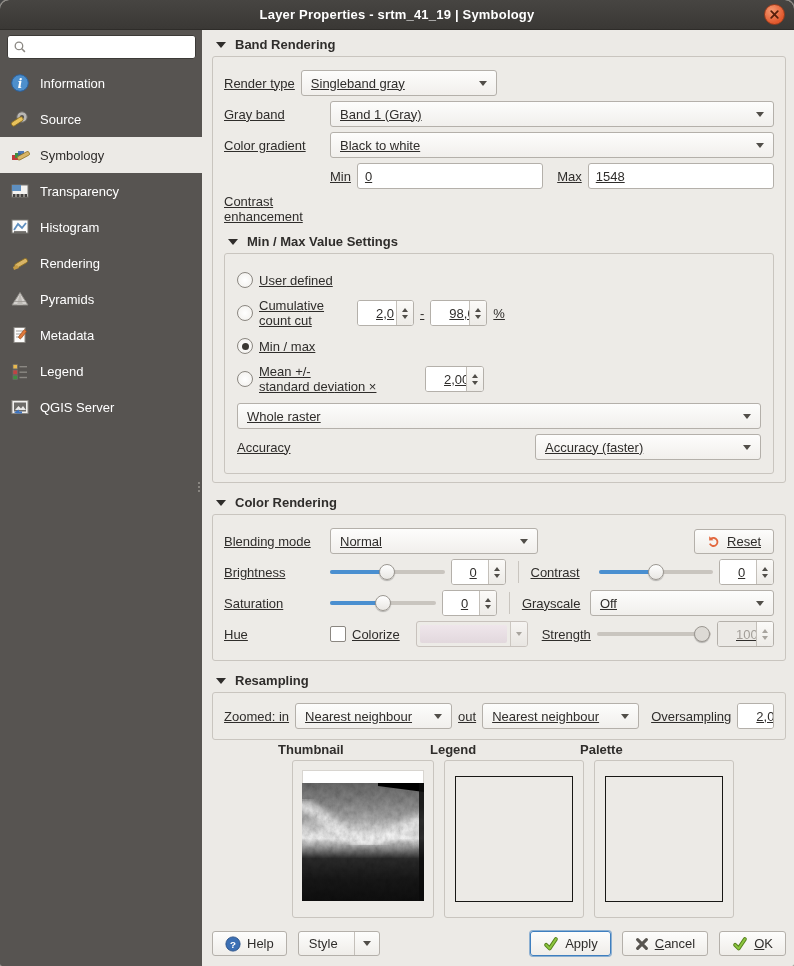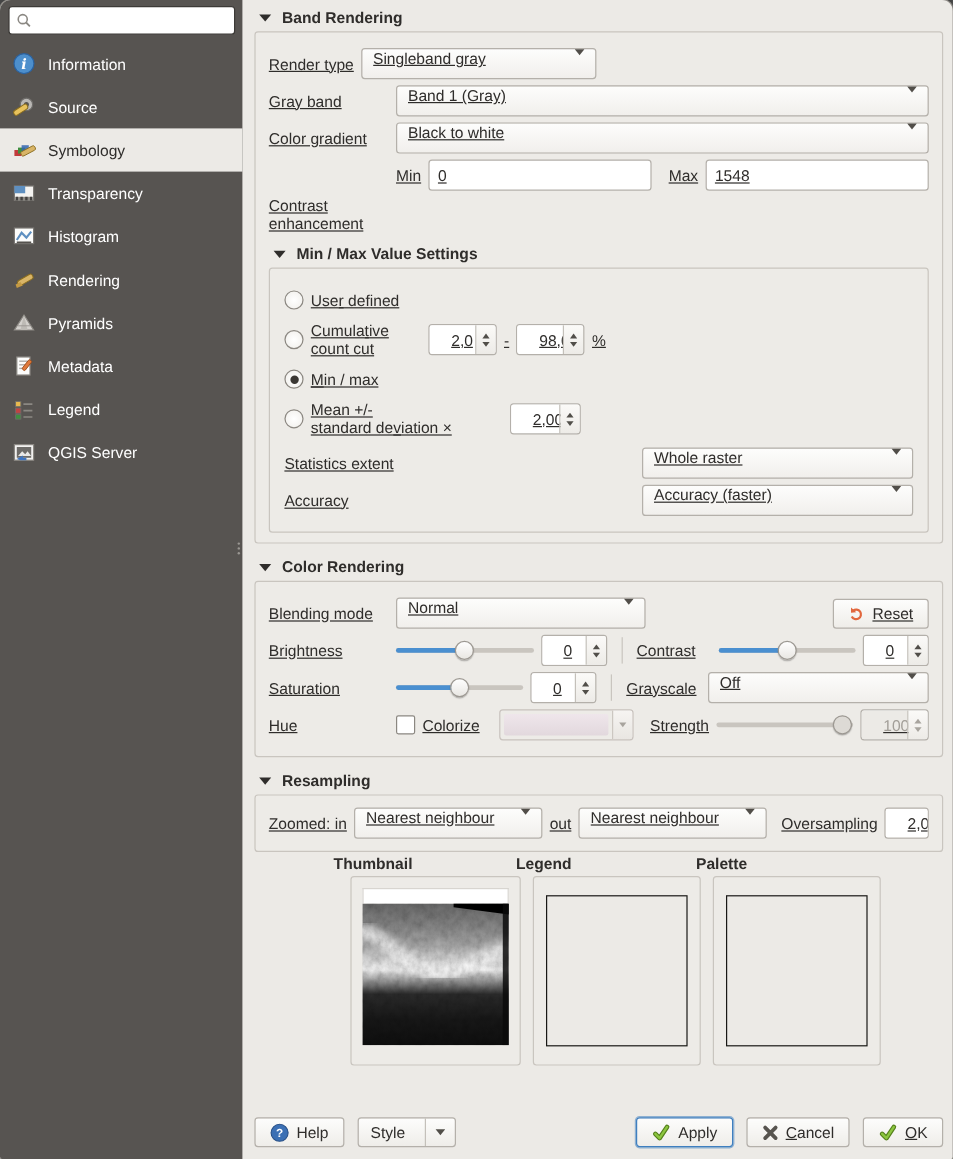--- a/index.html
+++ b/index.html
@@ -33,21 +33,21 @@
   .content{flex:1;display:flex;flex-direction:column;padding:2px 8px 4px 10px;min-width:0;}
   .sec-head{display:flex;align-items:center;gap:9px;margin:5px 2px 4px 4px;font-weight:bold;font-size:13px;cursor:pointer;}
   .tri-down{width:0;height:0;border-left:5px solid transparent;border-right:5px solid transparent;border-top:6px solid #2f2d2b;}
   .gbox{border:1px solid #c9c5bf;border-radius:3px;background:#edebe7;padding:8px 11px;}
   .frow{display:flex;align-items:center;gap:6px;margin:5px 0;min-height:26px;text-decoration:underline;}
   .lbl{color:#2f2d2b;}
   .lbl2{line-height:15px;}
   .w100{flex:0 0 100px;}
   .mn{text-decoration:underline;}
   
-  .combo{height:26px;display:flex;gap:0;padding:0 9px;
+  .combo{height:26px;display:flex;align-items:center;gap:0;padding:0 9px;
     background:linear-gradient(#fdfdfc,#f1efec);border:1px solid #b4b0aa;border-radius:3px;cursor:pointer;min-width:0;}
   .combo .val{flex:1;overflow:hidden;white-space:nowrap;}
   .carrow{width:0;height:0;border-left:4px solid transparent;border-right:4px solid transparent;border-top:5px solid #514e49;flex:0 0 auto;}
   .tinput{height:26px;background:#fff;border:1px solid #b4b0aa;border-radius:3px;padding:0 7px;display:flex;align-items:center;}
   .spin{display:inline-flex;height:26px;border:1px solid #b4b0aa;border-radius:3px;overflow:hidden;background:#fff;}
   .spin .sval{padding:0 18px;display:flex;align-items:center;background:#fff;}
   .spin .sbtns{width:17px;background:linear-gradient(#fbfaf8,#edebe7);border-left:1px solid #c4c0ba;
     display:flex;flex-direction:column;align-items:center;justify-content:center;gap:3px;cursor:pointer;}
   .up{width:0;height:0;border-left:3.5px solid transparent;border-right:3.5px solid transparent;border-bottom:4px solid #514e49;}
   .dn{width:0;height:0;border-left:3.5px solid transparent;border-right:3.5px solid transparent;border-top:4px solid #514e49;}
@@ -85,20 +85,28 @@
   .footer .spacer{flex:1;}
   .style-split{padding:0;}
   .style-split .sp1{padding:0 10px;display:flex;align-items:flex-start;}
   .style-split .sp2{padding:0 8px;border-left:1px solid #c4c0ba;height:100%;display:flex;align-items:center;}
 </style>
 </head>
 <body>
 
 <div class="dialog">
 
+  <div class="titlebar">
+    <span class="title">Layer Properties - srtm_41_19 | Symbology</span>
+    <span class="close-btn">
+      <svg width="11" height="11" viewBox="0 0 11 11">
+        <path d="M2.2 2.2 L8.8 8.8 M8.8 2.2 L2.2 8.8" stroke="#571f0b" stroke-width="1.8" stroke-linecap="round"></path>
+      </svg>
+    </span>
+  </div>
 
   <div class="body">
 
     <div class="sidebar">
       <div class="search-wrap">
         <svg width="14" height="14" viewBox="0 0 16 16">
           <circle cx="6.8" cy="6.8" r="4.3" fill="none" stroke="#8b8883" stroke-width="1.5"></circle>
           <line x1="10" y1="10" x2="13.6" y2="13.6" stroke="#8b8883" stroke-width="1.7"></line>
         </svg>
         <input placeholder="" style="">
@@ -311,21 +319,20 @@
             </span>
             <span class="spin">
               <span class="sval" style="width:40px">2,00</span>
               <span class="sbtns">
                   <i class="up"></i>
                   <i class="dn"></i>
                 </span>
             </span>
           </div>
           <div class="frow" style="margin-top:9px">
-            <span class="lbl" style="flex:0 0 292px">Statistics extent</span>
             <div class="combo" style="flex:1">
               <span class="val">Whole raster</span>
               <span class="carrow"></span>
             </div>
           </div>
           <div class="frow">
             <span class="lbl" style="flex:0 0 292px">Accuracy</span>
             <div class="combo" style="flex:1">
               <span class="val">Accuracy (faster)</span>
               <span class="carrow"></span>

